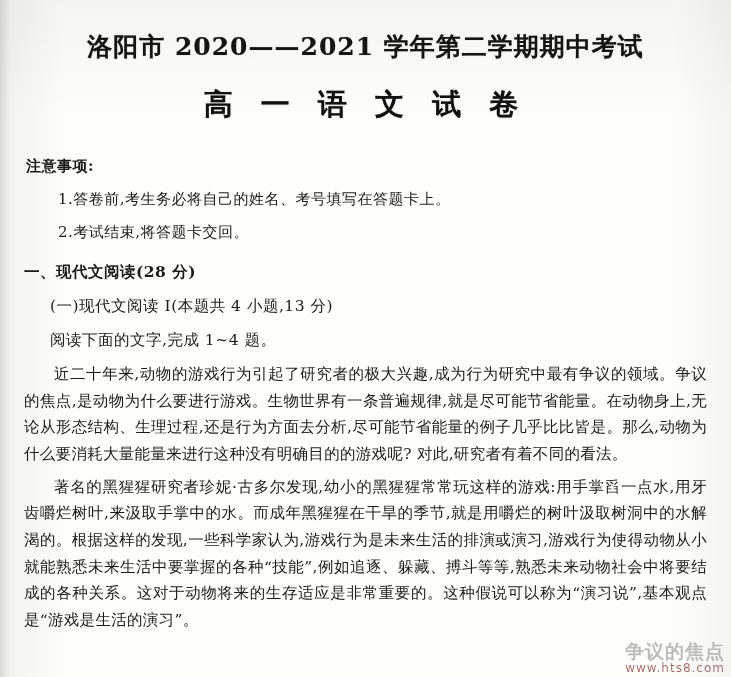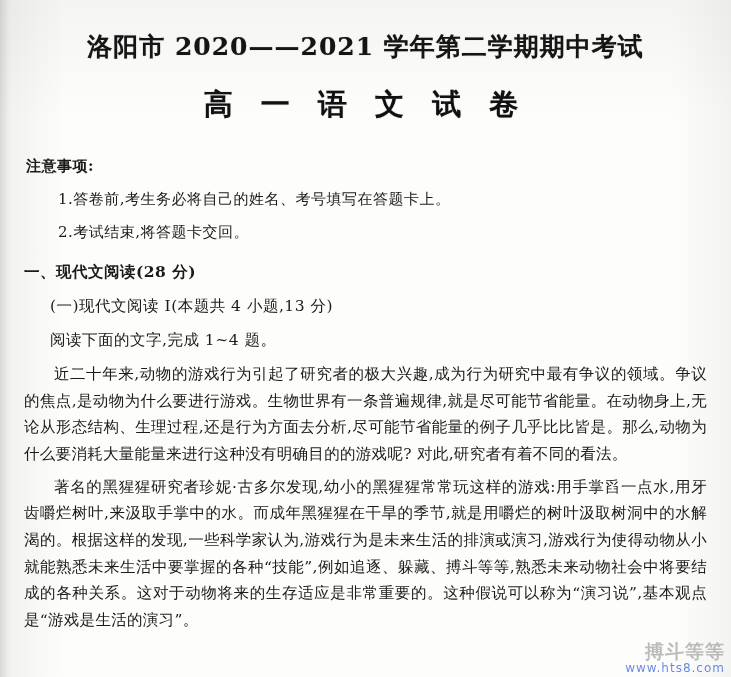--- a/index.html
+++ b/index.html
@@ -108,21 +108,21 @@
   .watermark .wm-main {
     font-family: "DejaVu Serif", serif;
     font-weight: bold;
     font-size: 19px;
     color: #9a9a9a;
     letter-spacing: 1px;
   }
   .watermark .wm-sub {
     font-family: "DejaVu Sans", sans-serif;
     font-size: 12px;
-    color: #1d4ed8;
+    color: #7f1d1d;
     letter-spacing: 1px;
   }
   .edge-shadow {
     position: absolute;
     left: 0;
     top: 0;
     width: 10px;
     height: 677px;
     background: linear-gradient(to right, rgba(0,0,0,0.10), rgba(0,0,0,0));
     z-index: 4;
@@ -154,17 +154,17 @@
 
     <div class="sub-head">阅读下面的文字,完成 1~4 题。</div>
 
     <div class="para">近二十年来,动物的游戏行为引起了研究者的极大兴趣,成为行为研究中最有争议的领域。争议的焦点,是动物为什么要进行游戏。生物世界有一条普遍规律,就是尽可能节省能量。在动物身上,无论从形态结构、生理过程,还是行为方面去分析,尽可能节省能量的例子几乎比比皆是。那么,动物为什么要消耗大量能量来进行这种没有明确目的的游戏呢? 对此,研究者有着不同的看法。</div>
 
     <div class="para tight">著名的黑猩猩研究者珍妮·古多尔发现,幼小的黑猩猩常常玩这样的游戏:用手掌舀一点水,用牙齿嚼烂树叶,来汲取手掌中的水。而成年黑猩猩在干旱的季节,就是用嚼烂的树叶汲取树洞中的水解渴的。根据这样的发现,一些科学家认为,游戏行为是未来生活的排演或演习,游戏行为使得动物从小就能熟悉未来生活中要掌握的各种“技能”,例如追逐、躲藏、搏斗等等,熟悉未来动物社会中将要结成的各种关系。这对于动物将来的生存适应是非常重要的。这种假说可以称为“演习说”,基本观点是“游戏是生活的演习”。</div>
 
   </div>
 
   <div class="watermark">
-    <div class="wm-main">搏斗等等</div>
+    <div class="wm-main">争议的焦点</div>
     <div class="wm-sub">www.hts8.com</div>
   </div>
 
 </div>
 
 </body></html>

